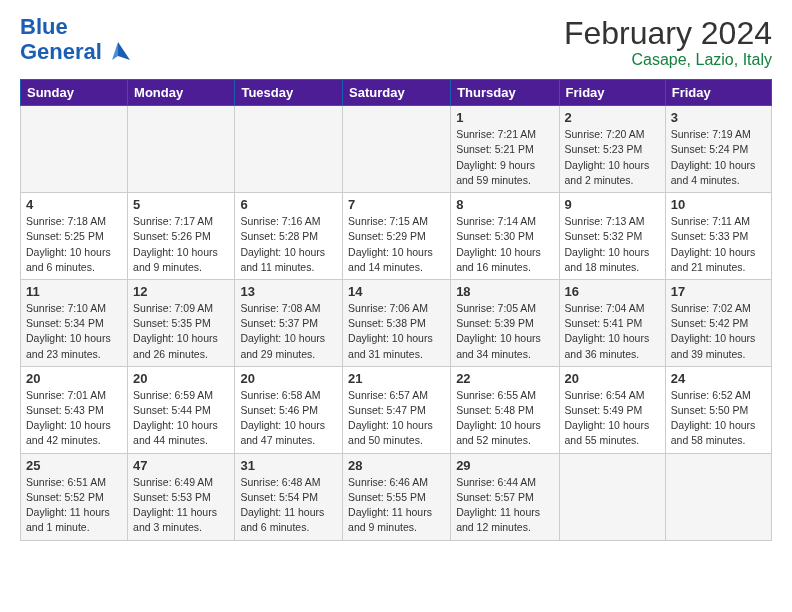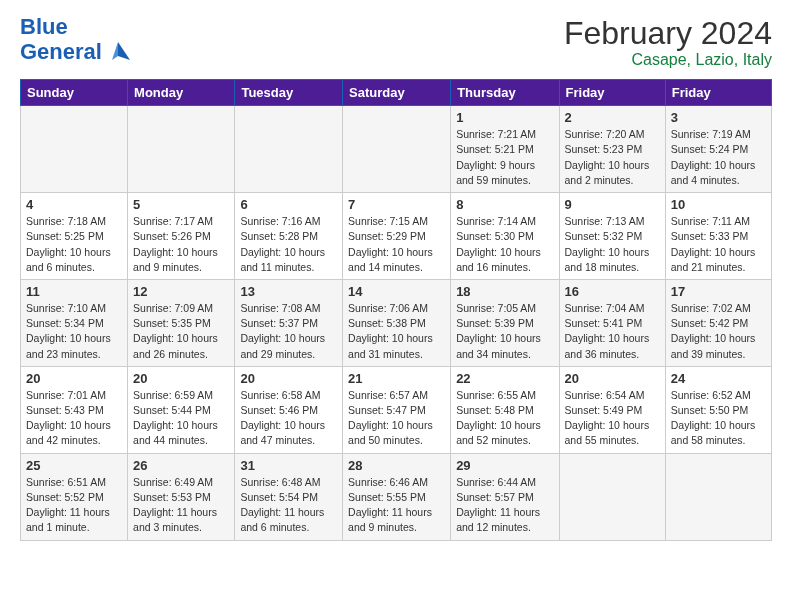--- a/index.html
+++ b/index.html
@@ -237,21 +237,21 @@
             <div class="day-num">24</div>
             <div class="day-info">Sunrise: 6:52 AM<br>Sunset: 5:50 PM<br>Daylight: 10 hours<br>and 58 minutes.</div>
           </td>
         </tr>
         <tr>
           <td>
             <div class="day-num">25</div>
             <div class="day-info">Sunrise: 6:51 AM<br>Sunset: 5:52 PM<br>Daylight: 11 hours<br>and 1 minute.</div>
           </td>
           <td>
-            <div class="day-num">26</div>
+            <div class="day-num">47</div>
             <div class="day-info">Sunrise: 6:49 AM<br>Sunset: 5:53 PM<br>Daylight: 11 hours<br>and 3 minutes.</div>
           </td>
           <td>
             <div class="day-num">31</div>
             <div class="day-info">Sunrise: 6:48 AM<br>Sunset: 5:54 PM<br>Daylight: 11 hours<br>and 6 minutes.</div>
           </td>
           <td>
             <div class="day-num">28</div>
             <div class="day-info">Sunrise: 6:46 AM<br>Sunset: 5:55 PM<br>Daylight: 11 hours<br>and 9 minutes.</div>
           </td>

